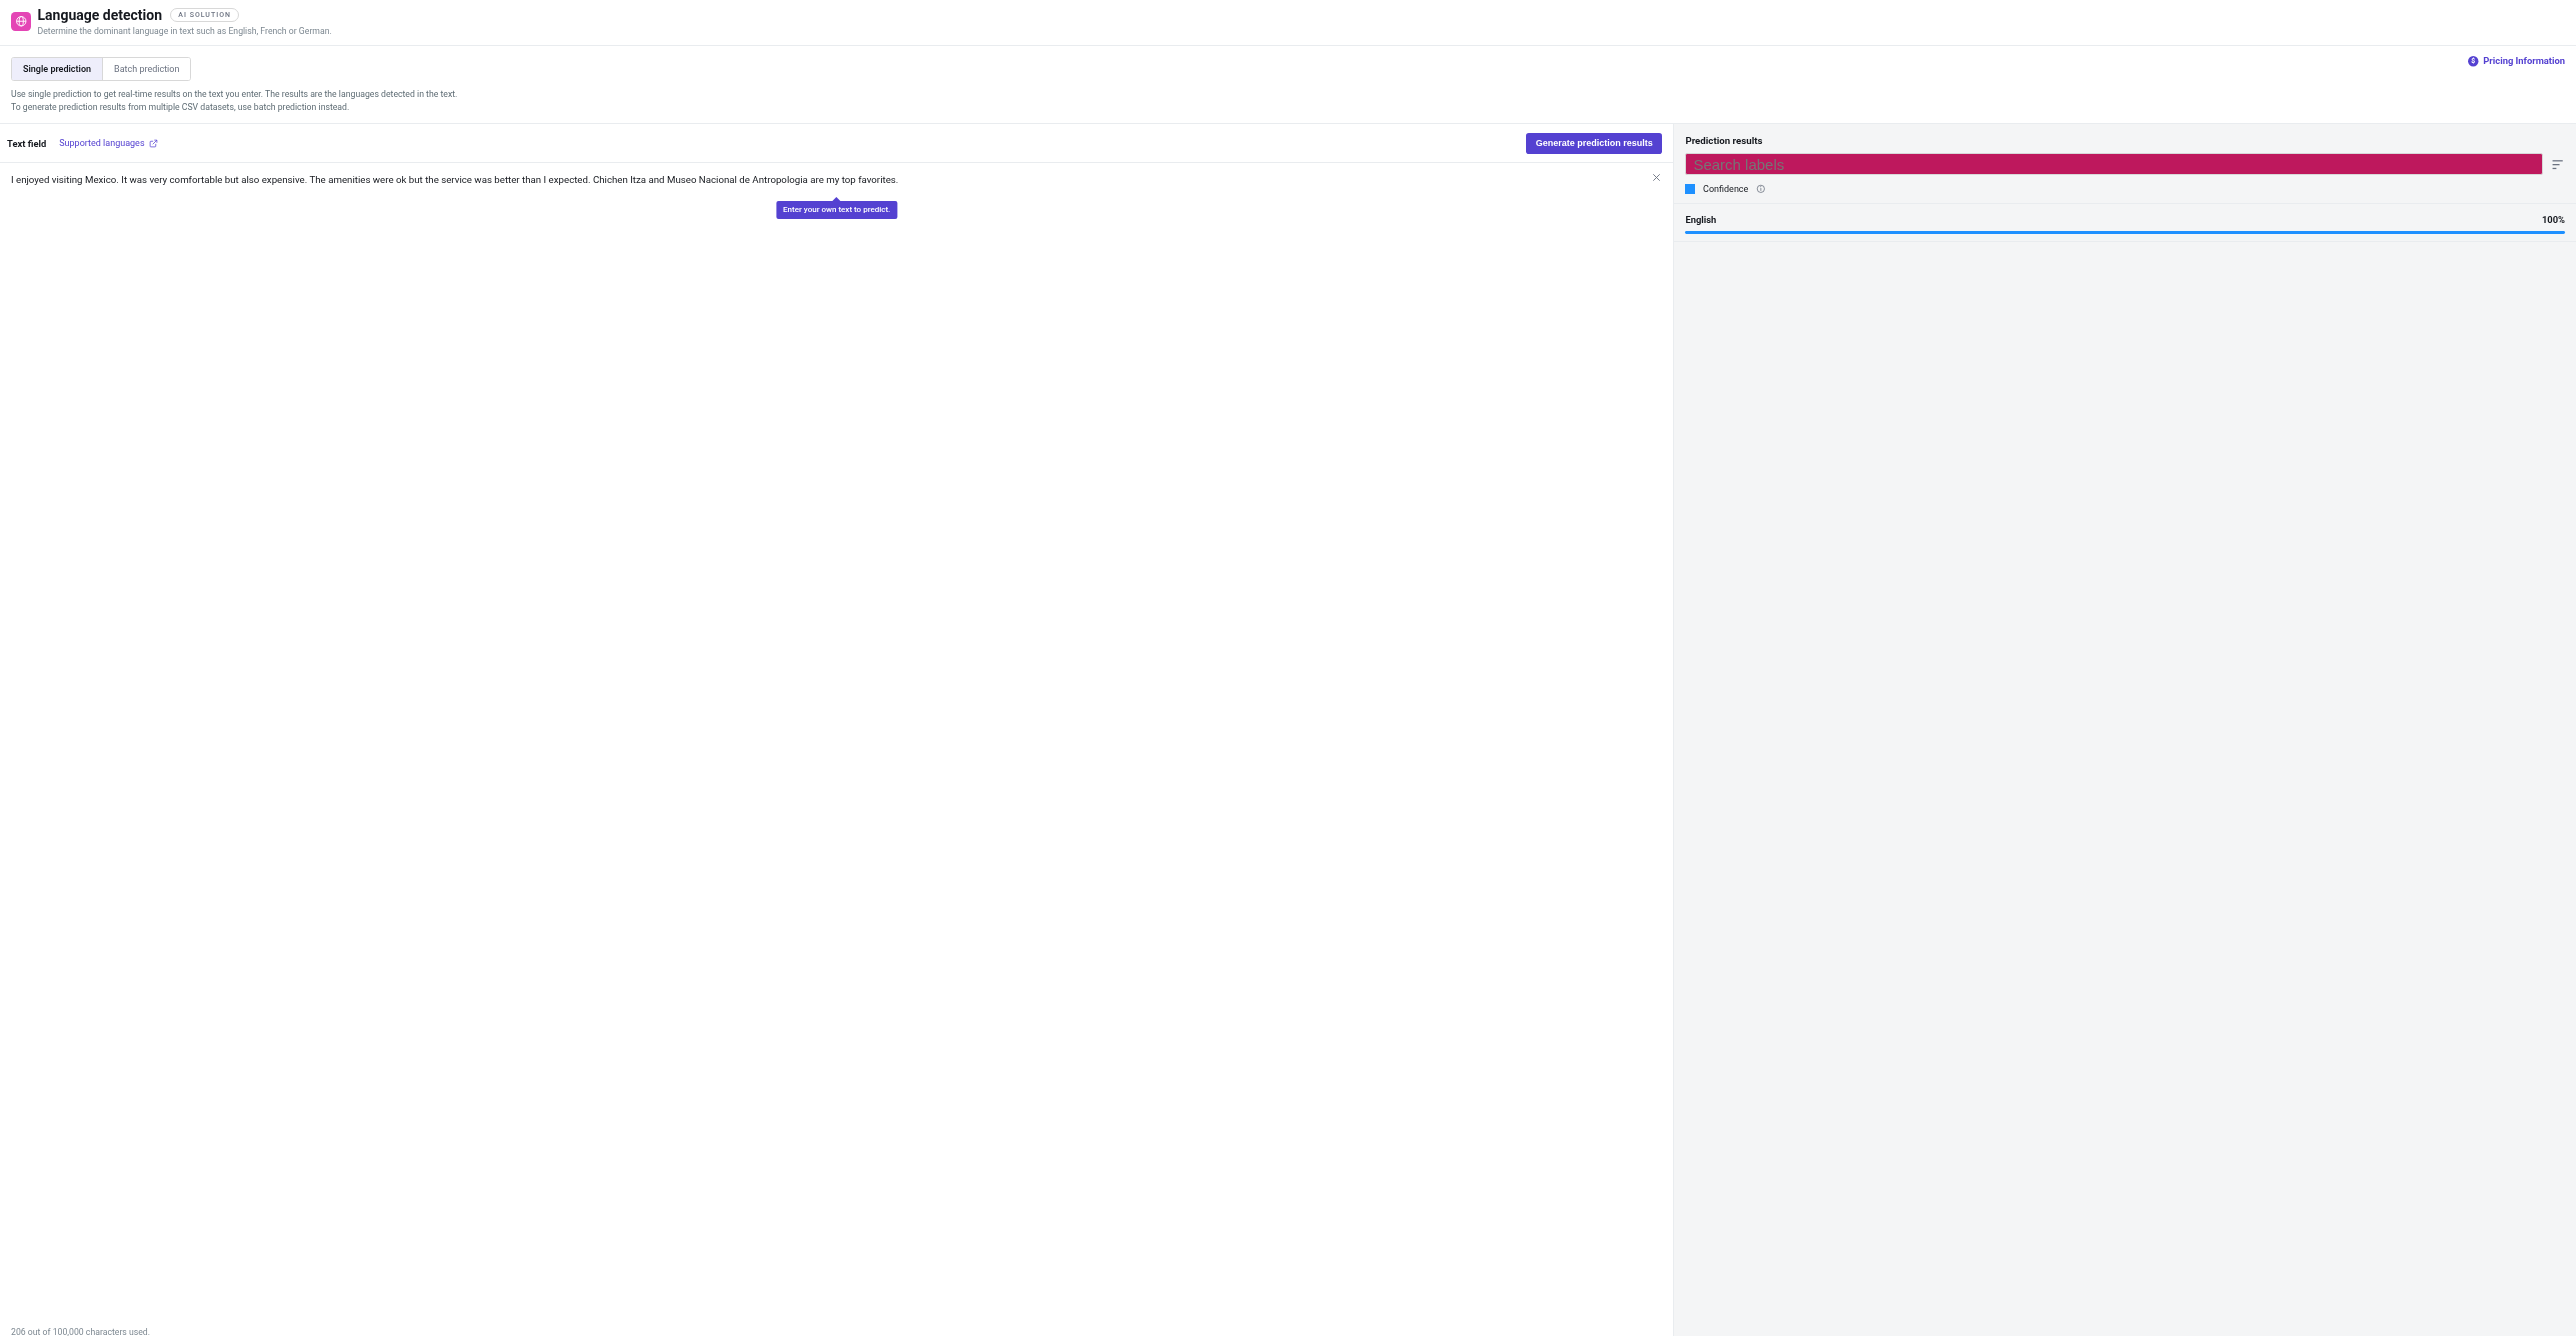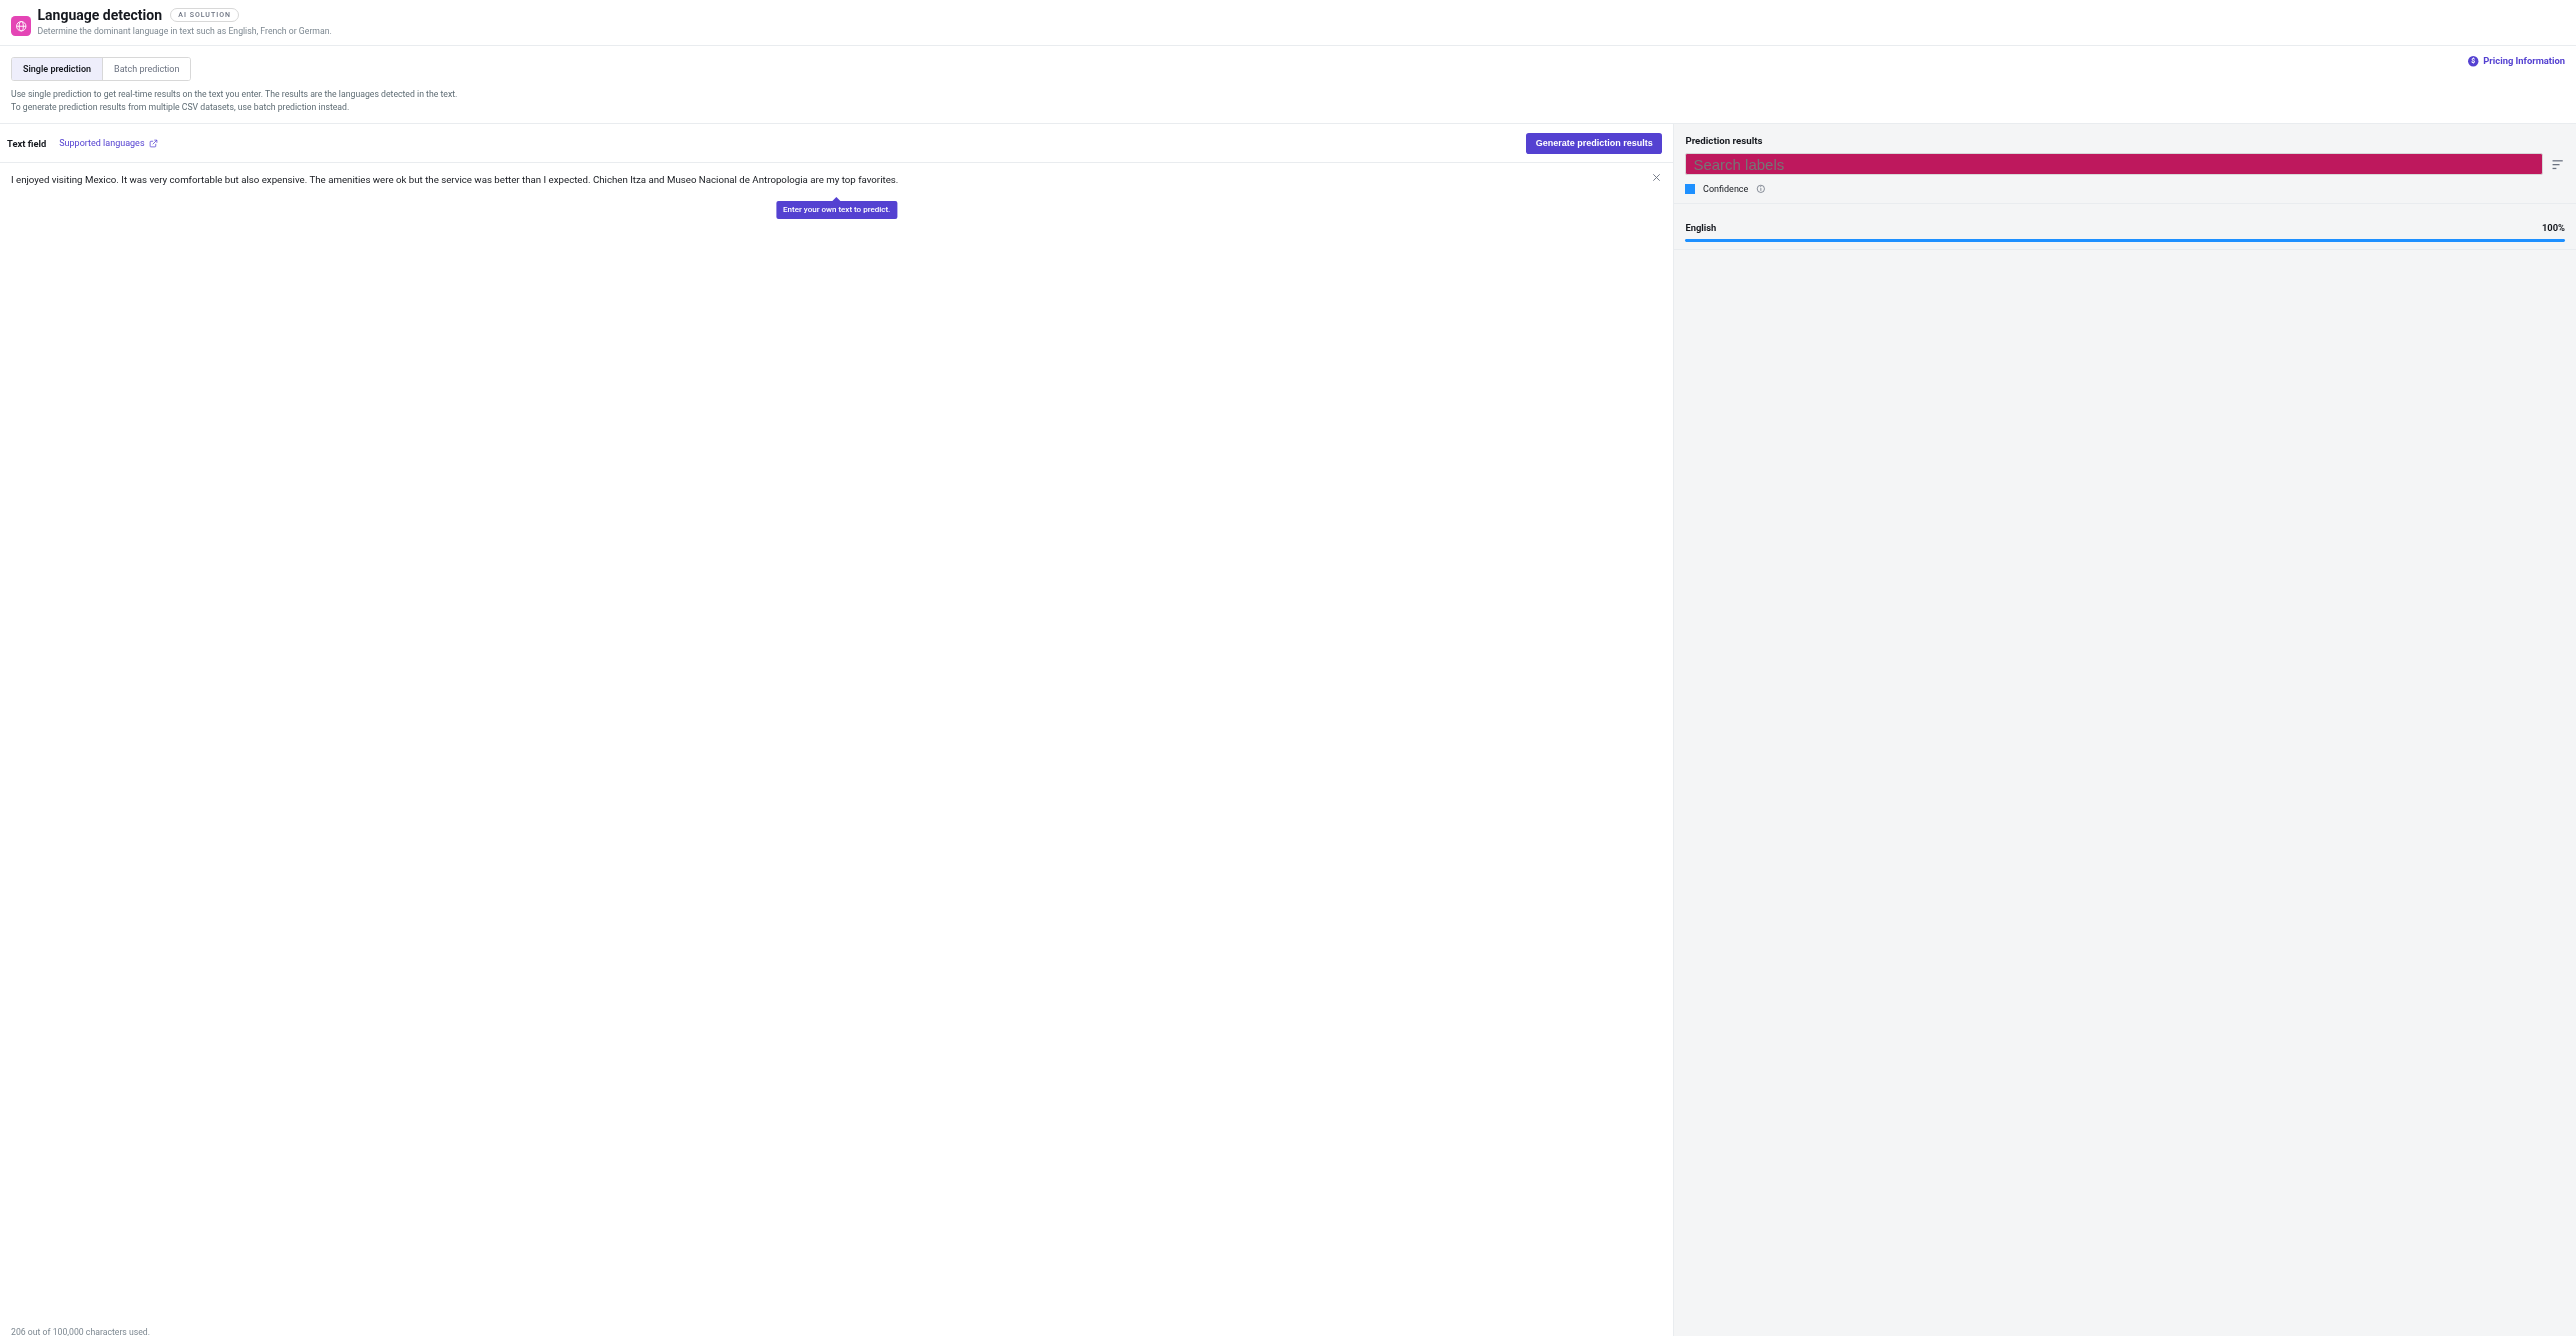--- a/index.html
+++ b/index.html
@@ -1,19 +1,19 @@
 <!DOCTYPE html>
 <html style="font-size:11px"><head>
 <meta charset="utf-8">
 <style>
   * { box-sizing: border-box; margin: 0; padding: 0; }
   html, body { height: 100%; font-family: -apple-system, BlinkMacSystemFont, "Segoe UI", Roboto, "Helvetica Neue", Arial, sans-serif; color: #16191f; background: #fff; }
 
   
-  .header { display: flex; align-items: flex-end; padding: 7px 11px 9.7px 11px; border-bottom: 0.7px solid #e9ecef; }
+  .header { display: flex; align-items: center; padding: 7px 11px 9.7px 11px; border-bottom: 0.7px solid #e9ecef; }
   .brand-icon { width: 19.5px; height: 19.5px; border-radius: 4.2px; background: #e445b5; display: flex; align-items: center; justify-content: center; margin-right: 7px; flex-shrink: 0; }
   .brand-icon svg { width: 12.5px; height: 12.5px; }
   .title-row { display: flex; align-items: center; gap: 8.3px; }
   .page-title { font-size: 14px; font-weight: 700; color: #16191f; }
   .ai-badge { font-size: 7px; letter-spacing: 1px; color: #6b7280; border: 0.7px solid #d8d8d8; border-radius: 8.3px; padding: 2.1px 7px; font-weight: 500; }
   .subtitle { font-size: 8.7px; color: #7d8891; margin-top: 2.8px; }
 
   
   .tabs-bar { display: flex; align-items: center; justify-content: space-between; padding: 11px 11px 9.7px 11px; border-bottom: 0.7px solid #e9ecef; }
   .tabs-left { display: flex; flex-direction: column; gap: 7px; }
@@ -49,21 +49,21 @@
 
   
   .res-header { font-size: 9.7px; font-weight: 700; padding: 11px 11px 7px 11px; }
   .search-row { display: flex; align-items: center; gap: 7px; padding: 0 11px 8.3px 11px; }
   .search-input { flex: 1; height: 22px; border: 0.7px solid #d8d8d8; border-radius: 2.1px; padding: 0 7px; font-size: 15px; background: #be185d; }
   .sort-icon { width: 15.3px; height: 15.3px; cursor: pointer; color: #6b7280; }
   .conf-row { display: flex; align-items: center; gap: 8px; padding: 0 11px 9.7px 11px; font-size: 9px; }
   .conf-swatch { width: 9.7px; height: 9.7px; background: #1e90ff; }
   .info-icon { width: 9.7px; height: 9.7px; color: #6b7280; }
   .result-row { padding: 9.7px 11px 7px 11px; border-top: 0.7px solid #e9ecef; border-bottom: 0.7px solid #e9ecef; }
-  .result-top { display: flex; justify-content: space-between; font-size: 9.4px; font-weight: 700; margin-bottom: 5.6px; margin-top: 8px; }
+  .result-top { display: flex; justify-content: space-between; font-size: 9.4px; font-weight: 700; margin-bottom: 5.6px; }
   .result-bar { height: 2.8px; background: #1e90ff; border-radius: 1.4px; width: 100%; }
 </style>
 </head>
 <body>
 
 <div class="header">
   <div class="brand-icon">
     <svg viewBox="0 0 24 24" fill="none" stroke="#fff" stroke-width="1.8">
       <circle cx="12" cy="12" r="9"></circle>
       <ellipse cx="12" cy="12" rx="4" ry="9"></ellipse>

